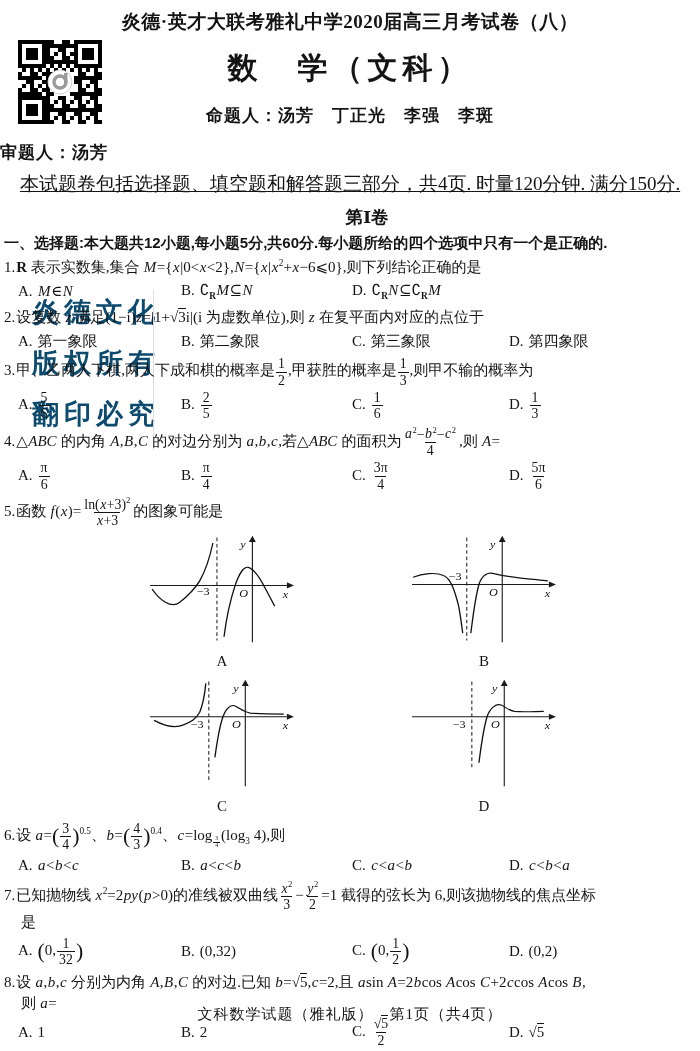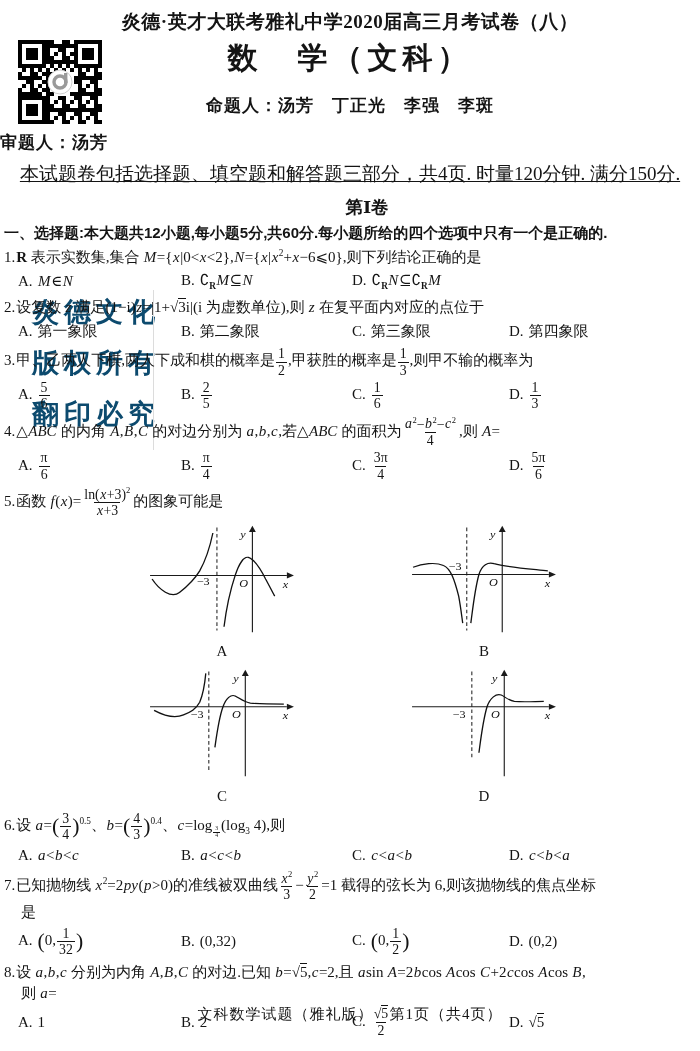--- a/index.html
+++ b/index.html
@@ -7,21 +7,21 @@
         font-family:"Liberation Serif","DejaVu Serif",serif;color:#141414;}
   .content{position:absolute;inset:0;z-index:1;}
   
   .wm{position:absolute;left:32px;top:294px;z-index:0;color:#0c4a6e;
       font-family:"Liberation Sans","DejaVu Sans",sans-serif;font-weight:bold;
       font-size:27px;letter-spacing:5px;}
   .wm div{height:51px;}
   .wm-rule{position:absolute;left:153px;top:290px;height:160px;border-left:1px solid #dcdcdc;z-index:0;}
   
   .hd-series{margin:9px 6px 0;text-align:center;font-size:19px;font-weight:bold;letter-spacing:0.5px;}
-  .subject{margin-top:3px;text-align:center;font-size:30px;font-weight:bold;letter-spacing:5px;
+  .subject{margin-top:13px;text-align:center;font-size:30px;font-weight:bold;letter-spacing:5px;
            font-family:"Liberation Sans","DejaVu Sans",sans-serif;}
   .setters{margin-top:15px;text-align:center;font-size:17px;font-weight:bold;
            font-family:Liberation Serif, serif;letter-spacing:1px;}
   .reviewer{margin-top:14px;text-align:left;font-size:17px;font-weight:bold;
            font-family:"Liberation Sans","DejaVu Sans",sans-serif;letter-spacing:1px;}
   .instr{margin-top:7px;text-align:center;font-size:19px;text-decoration:underline;}
   .part{margin-top:8px;text-align:center;font-size:17.5px;font-weight:bold;margin-left:34px;}
   .sechead{margin:5px 4px 0;font-size:15px;font-weight:bold;
            font-family:"Liberation Sans","DejaVu Sans",sans-serif;}
   

